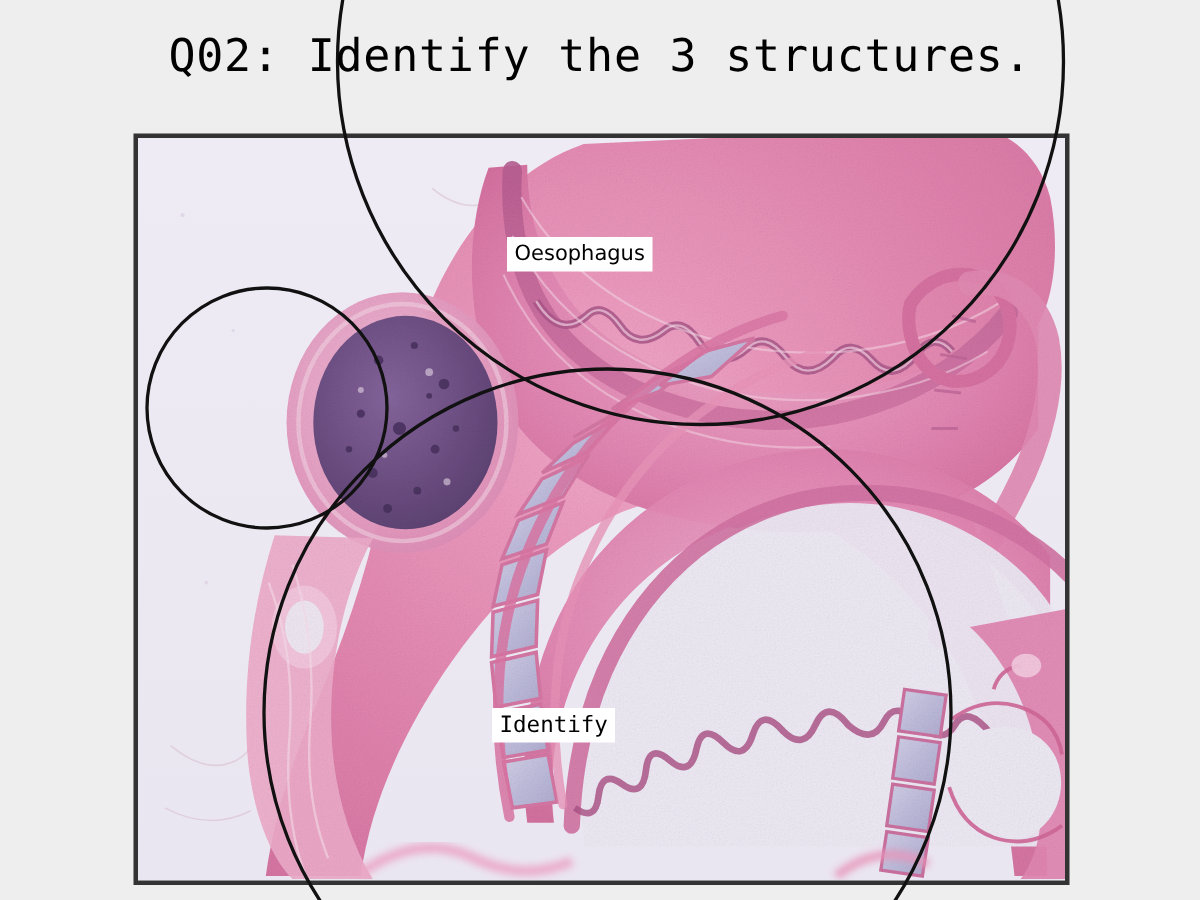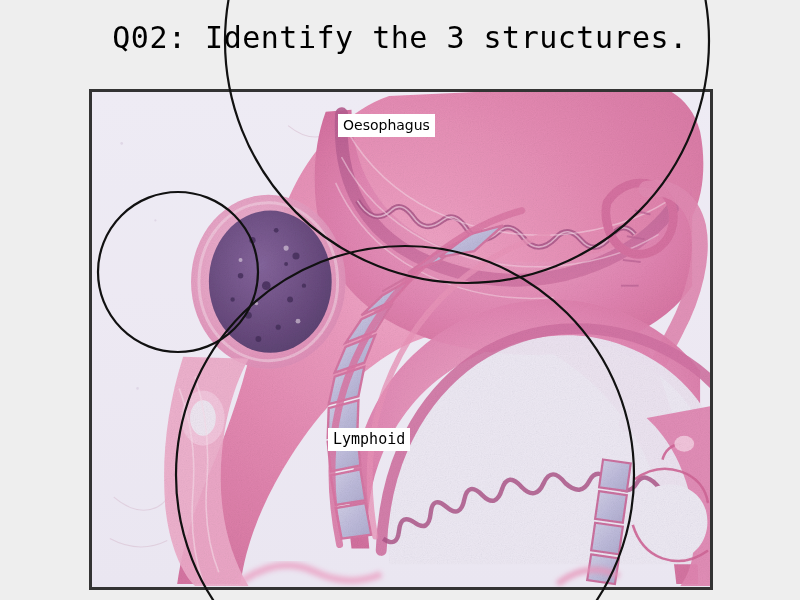--- a/index.html
+++ b/index.html
@@ -63,20 +63,21 @@
   .label {
     position: absolute;
     background: #ffffff;
     color: #000000;
     font-family: "DejaVu Sans Mono", monospace;
     font-size: 15px;
     line-height: 18px;
     padding: 2px 5px 3px 5px;
     white-space: nowrap;
     z-index: 5;
+    margin-top: 44px;
   }
   #label-lymphoid { left: 4px;   top: 265px; }
   #label-oeso     { left: 338px; top: 114px; font-family: "DejaVu Sans", sans-serif; font-size: 14px; }
   #label-trachea  { left: 328px; top: 428px; }
 </style>
 </head>
 <body style="background: rgb(238, 238, 238);">
 
 <div id="slide">
 
@@ -386,15 +387,15 @@
 
   <svg id="annot-layer" viewBox="0 0 800 600">
     <circle id="circle-lymphoid" cx="178" cy="272" r="80" stroke="#111111"></circle>
     <circle id="circle-oesophagus" cx="467" cy="41" r="242" stroke="#111111"></circle>
     <circle id="circle-trachea" cx="405" cy="475" r="229" stroke="#111111"></circle>
   </svg>
 
 
   <div class="label" id="label-oeso">Oesophagus</div>
 
-  <div class="label" id="label-trachea">Lymphoid</div>
+  <div class="label" id="label-trachea">Identify</div>
 
 </div>
 
 </body></html>

